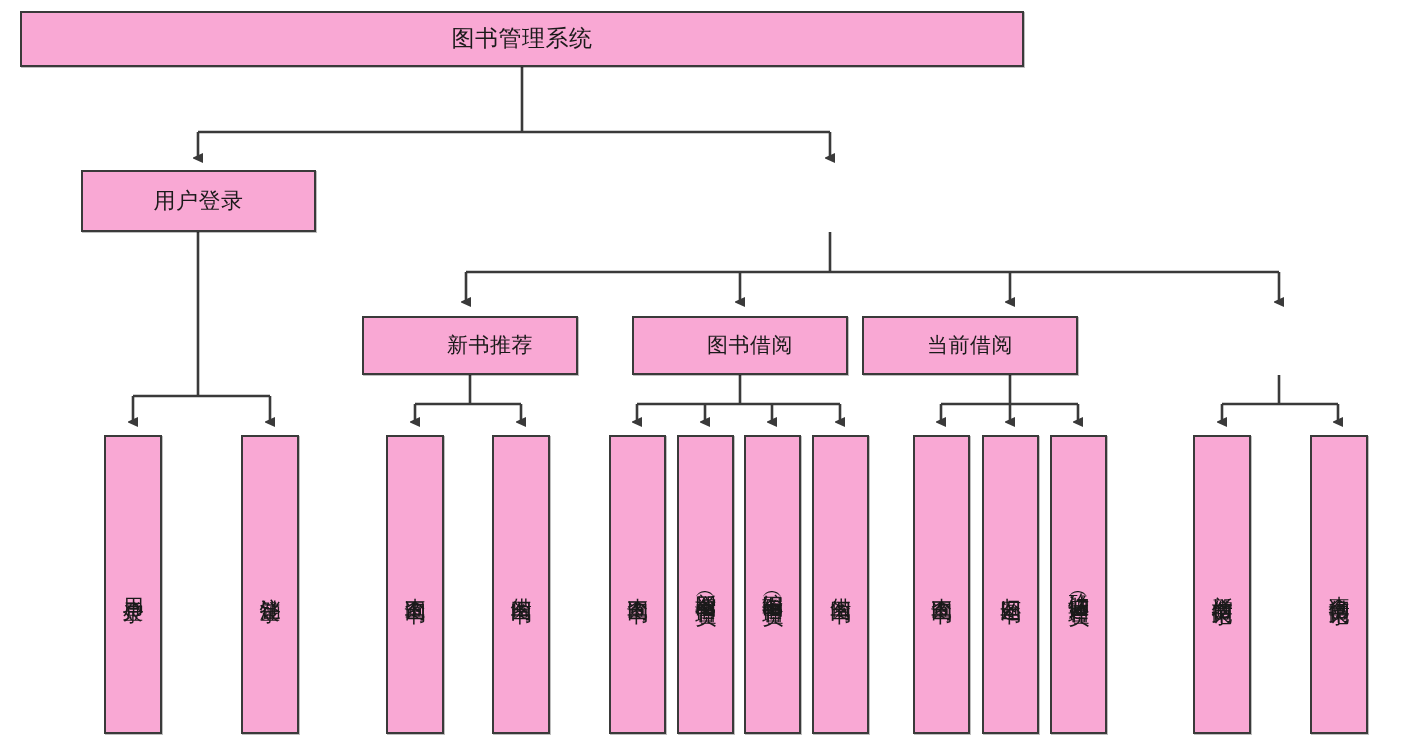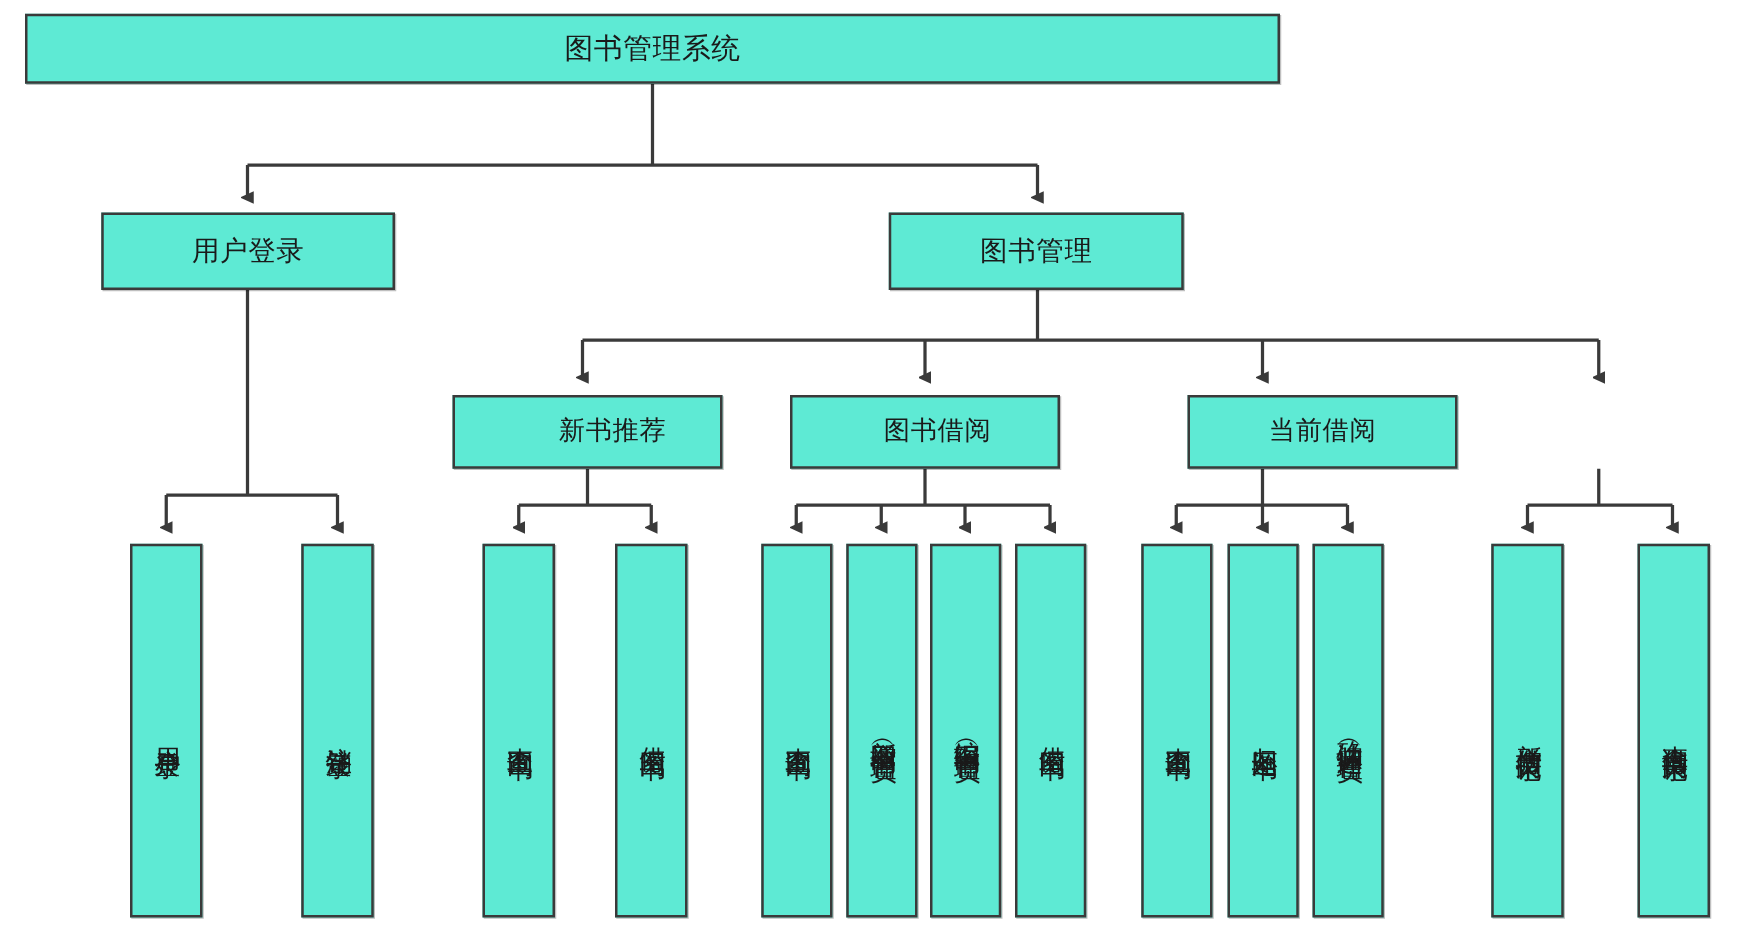--- a/index.html
+++ b/index.html
@@ -22,21 +22,21 @@
     left: 0;
     top: 0;
     width: 1405px;
     height: 747px;
     pointer-events: none;
   }
   .node {
     position: absolute;
     box-sizing: border-box;
     border: 2px solid #3a3a3a;
-    background: #5eead4;
+    background: #f9a8d4;
     display: flex;
     align-items: center;
     justify-content: center;
     color: #1a1a1a;
     box-shadow: 1px 1px 0 rgba(0,0,0,0.25);
   }
   .node .label {
     text-align: center;
     line-height: 1.18;
     letter-spacing: 0.5px;
@@ -122,33 +122,30 @@
   </svg>
 
   <div class="node root" style="left:20px; top:11px; width:1004px; height:56px;">
     <span class="label">图书管理系统</span>
   </div>
 
   <div class="node lvl2" style="left:81px; top:170px; width:235px; height:62px;">
     <span class="label">用户登录</span>
   </div>
 
-  <div class="node lvl2" style="left:711px; top:170px; width:236px; height:62px;">
-    <span class="label">图书管理</span>
-  </div>
 
   <div class="node lvl3" style="left:362px; top:316px; width:216px; height:59px;padding-left:40px;">
     <span class="label">新书推荐</span>
   </div>
 
   <div class="node lvl3" style="left:632px; top:316px; width:216px; height:59px;padding-left:20px;">
     <span class="label">图书借阅</span>
   </div>
 
-  <div class="node lvl3" style="left:950px; top:316px; width:216px; height:59px;">
+  <div class="node lvl3" style="left:862px; top:316px; width:216px; height:59px;">
     <span class="label">当前借阅</span>
   </div>
 
 
   <div class="node leaf" style="left:104px; top:435px; width:58px; height:299px;">
     <span class="label">用户登录</span>
   </div>
 
   <div class="node leaf" style="left:241px; top:435px; width:58px; height:299px;">
     <span class="label">注销登录</span>

